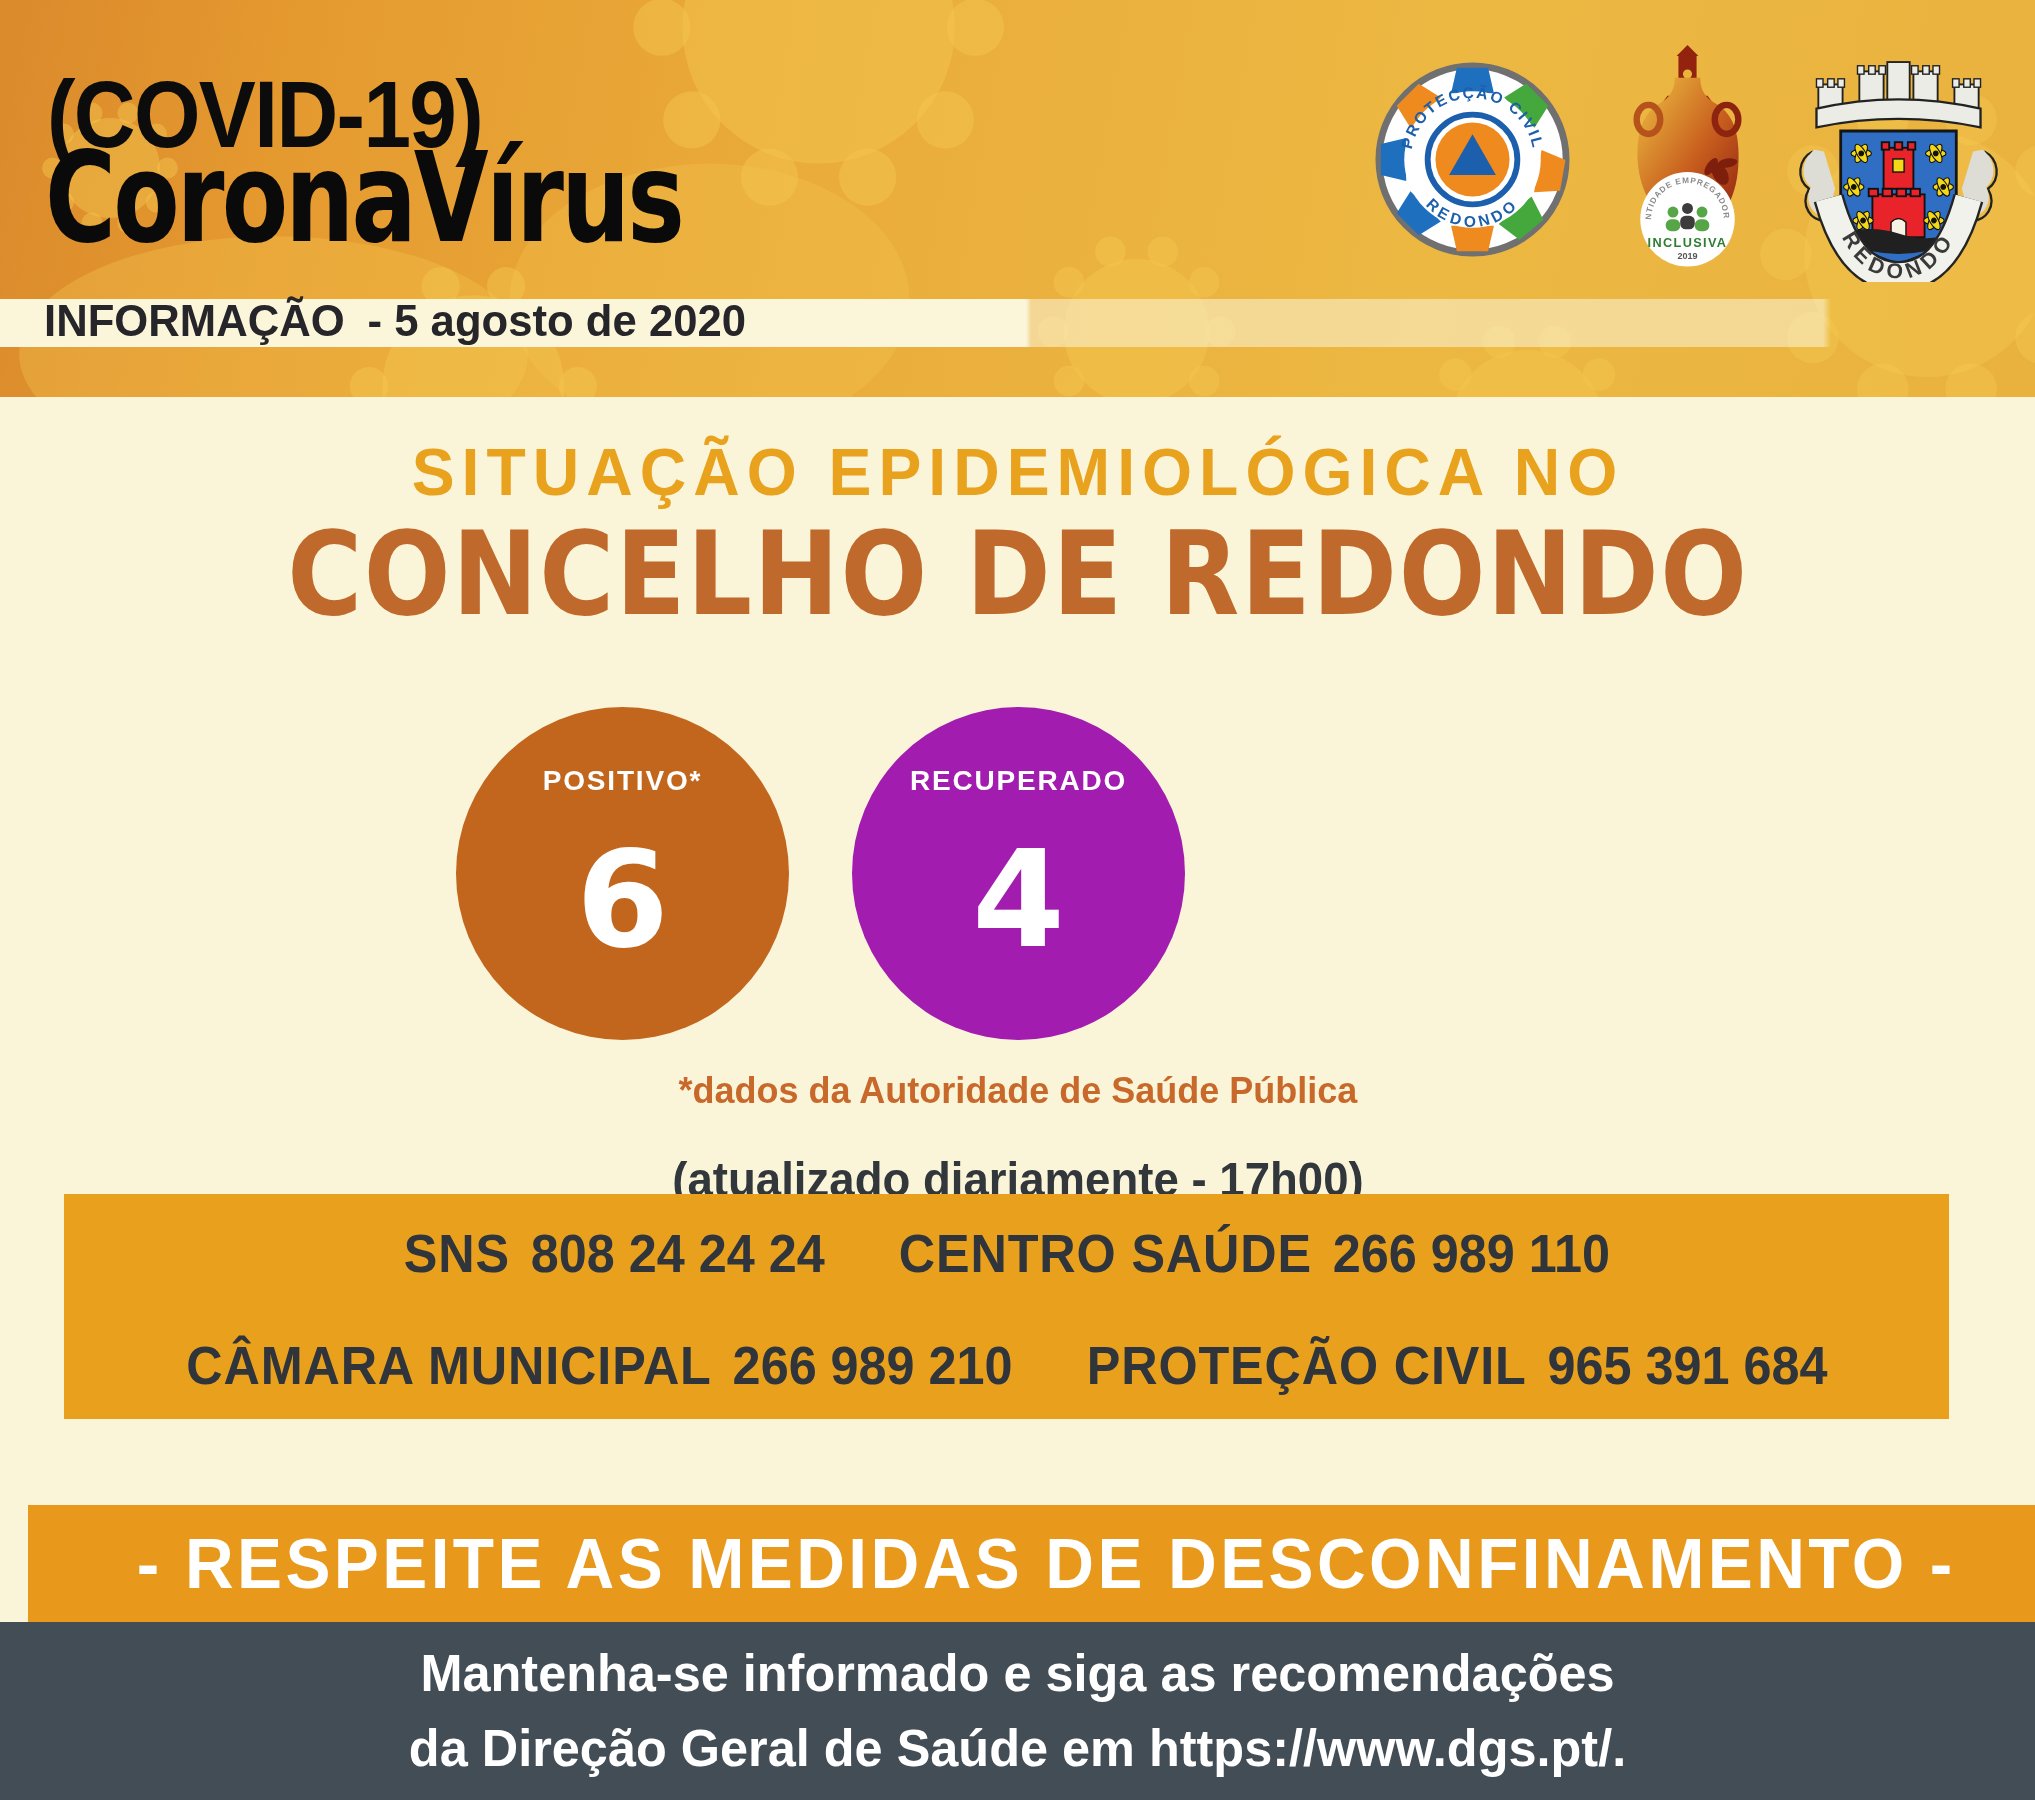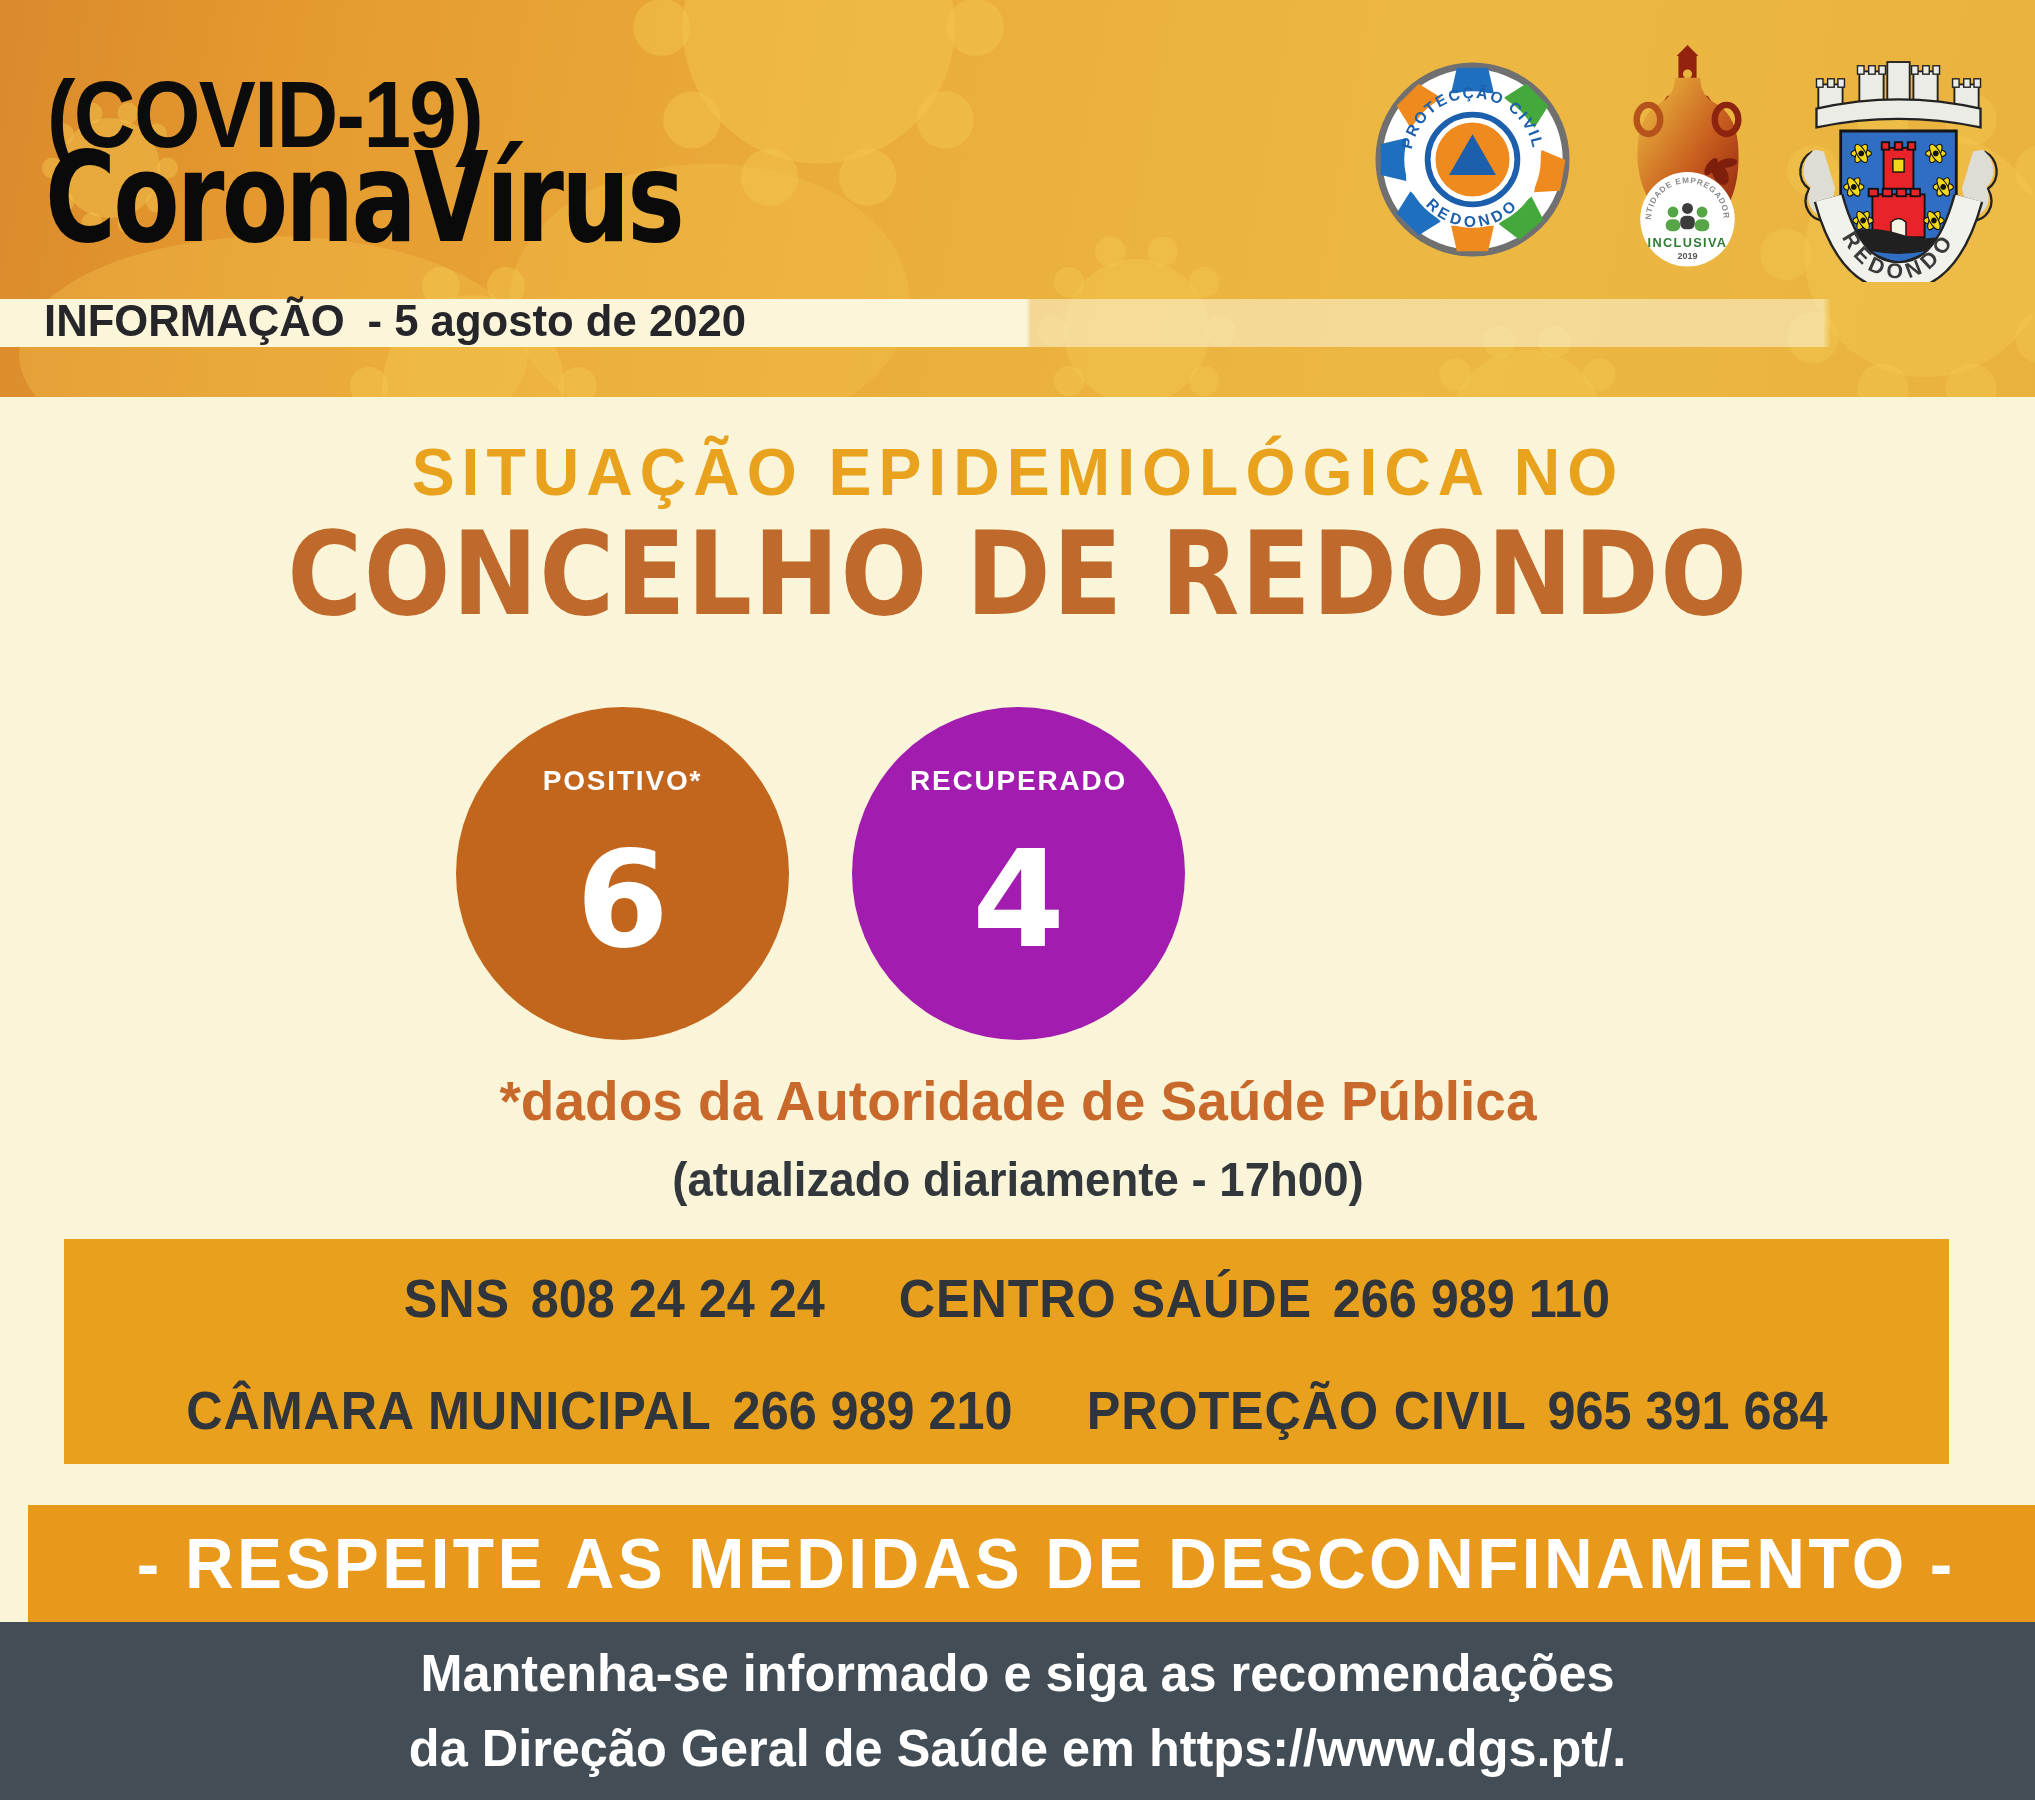--- a/index.html
+++ b/index.html
@@ -56,30 +56,30 @@
   .stat-label {
     position:absolute; top:53px; left:0; width:100%; text-align:center;
     font-size:28px; font-weight:700; letter-spacing:1.8px; line-height:42px;
   }
   .stat-value {
     position:absolute; top:127px; left:0; width:100%; text-align:center;
     font-family:"DejaVu Sans", sans-serif; font-size:133px; font-weight:700; line-height:133px;
   }
   .footnote {
     position:absolute; top:1071px; left:0; width:100%; text-align:center;
-    font-size:55px; font-weight:700; color:#C8692B; line-height:1.1; white-space:nowrap;
+    font-size:36px; font-weight:700; color:#C8692B; line-height:1.1; white-space:nowrap;
   }
   .update-note {
     position:absolute; top:1153px; left:0; width:100%; text-align:center;
     font-size:49px; font-weight:700; color:#32373C; transform:scaleX(.93);
     line-height:1.1; white-space:nowrap;
   }
   
   .contact-band {
-    position:absolute; left:64px; top:1239px; width:1885px; height:225px;
+    position:absolute; left:64px; top:1194px; width:1885px; height:225px;
     background:#E9A01D; display:flex; flex-direction:column; align-items:center;
     justify-content:center; gap:51px; padding-top:5.5px; box-sizing:border-box;
   }
   .contact-row {
     display:flex; gap:78px; align-items:baseline; color:#2F353B;
     transform:scaleX(.95); white-space:nowrap;
   }
   .contact-item { display:flex; gap:22px; align-items:baseline; }
   .contact-label { font-size:53px; font-weight:700; letter-spacing:0.9px; }
   .contact-number { font-size:53px; font-weight:700; }

